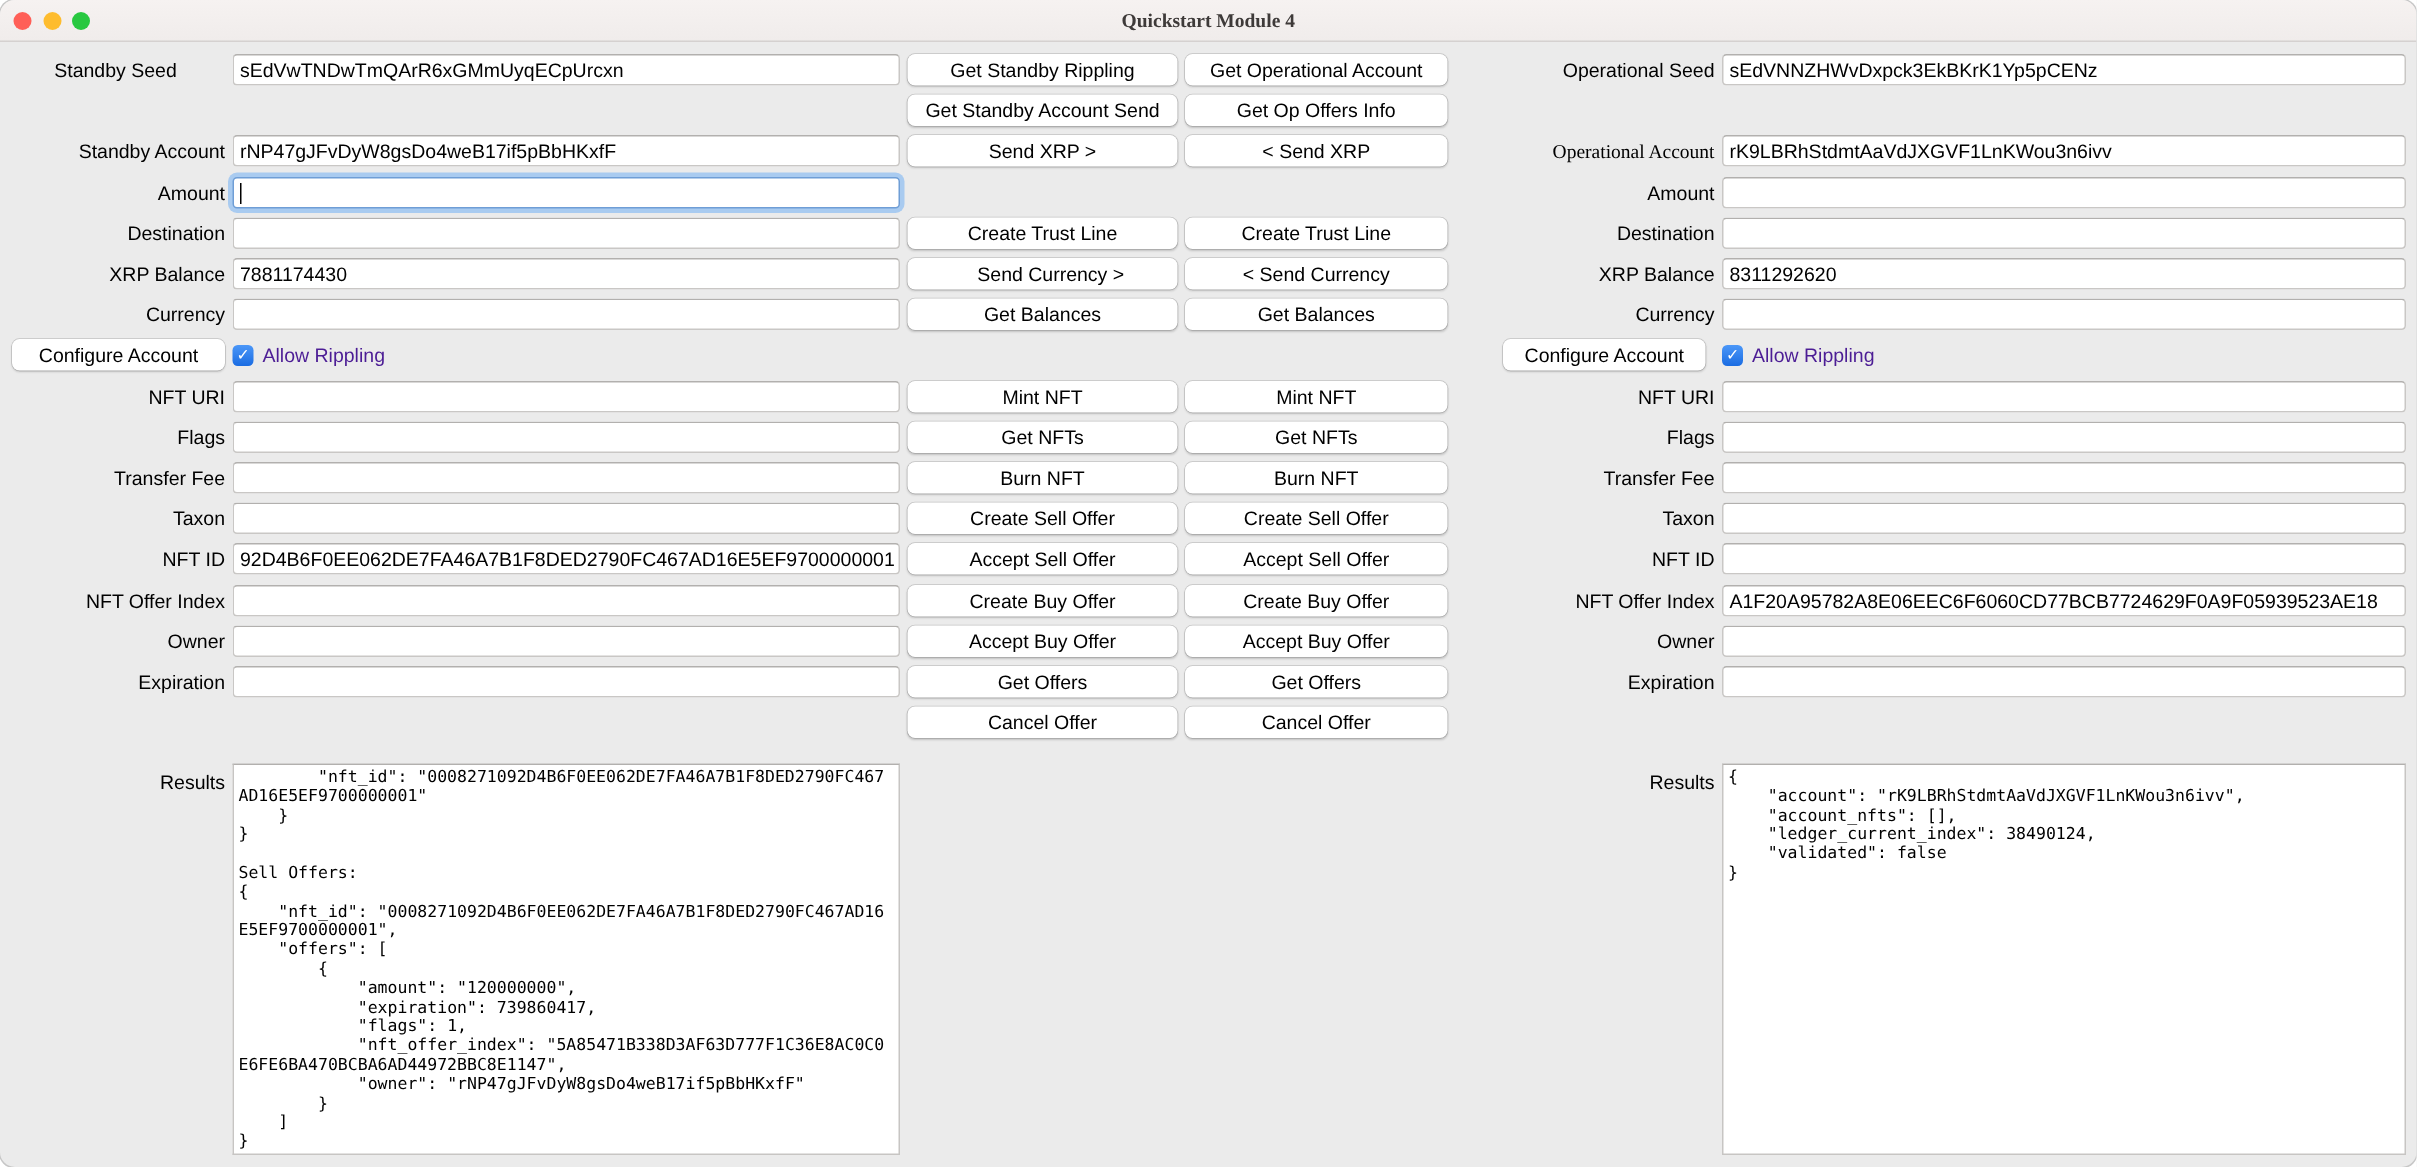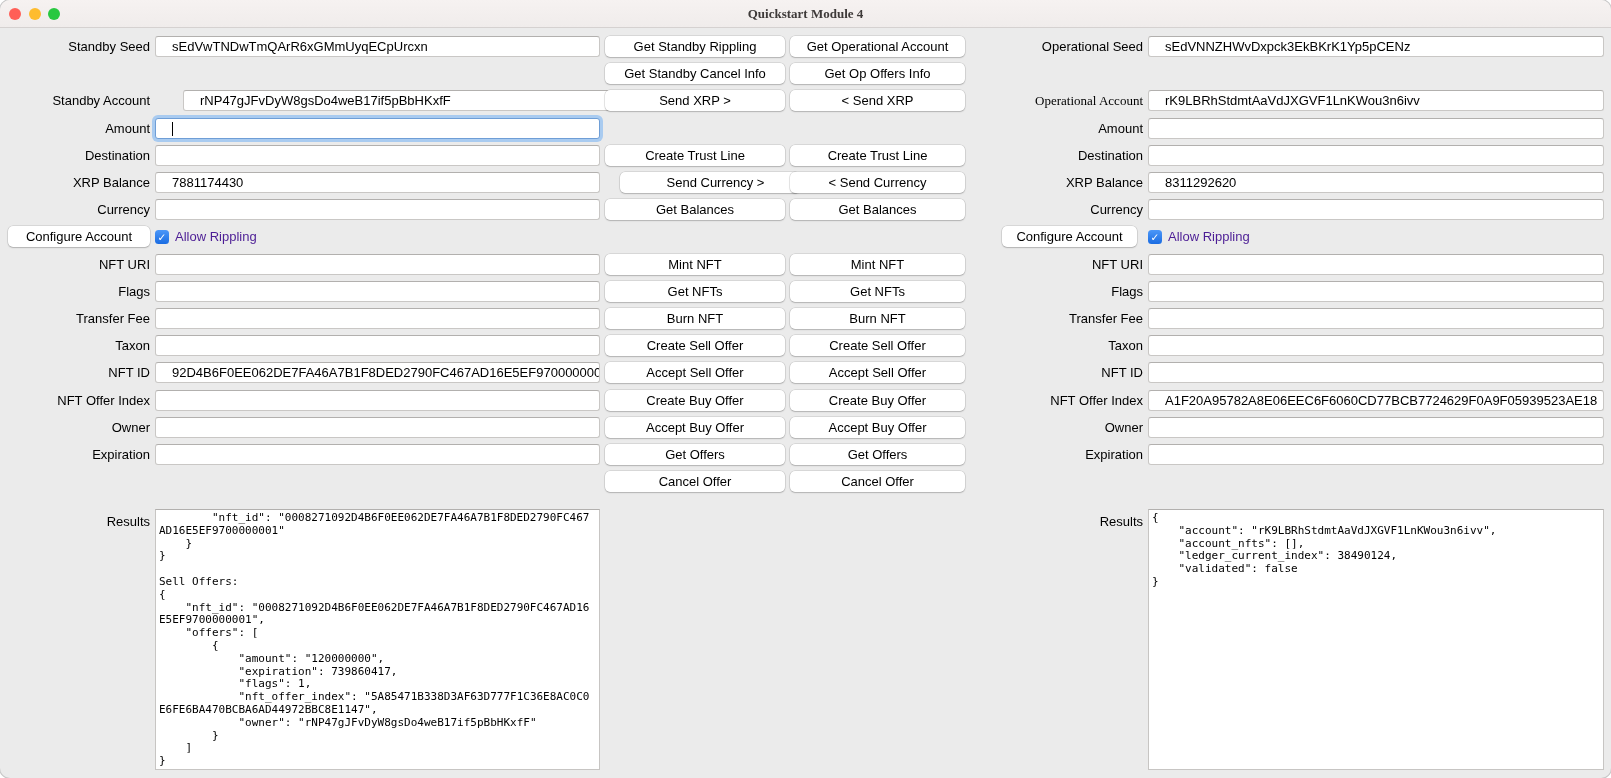--- a/index.html
+++ b/index.html
@@ -18,25 +18,25 @@
   }
   .traffic{position:absolute;top:8px;width:12px;height:12px;border-radius:50%;}
   #title{
     position:absolute;left:0;top:0;width:100%;height:28px;line-height:28px;
     text-align:center;font-size:13px;font-weight:bold;color:#3e3a39;
   }
   .flabel{
     position:absolute;height:21px;line-height:21px;font-size:13px;color:#000;
     text-align:right;white-space:nowrap;
   }
-  .flabel.align-left{text-align:right;}
+  .flabel.align-left{text-align:center;}
   .entry{
     position:absolute;height:21px;background:#fff;
     border:1px solid #c9c7c5;border-top-color:#b2b0ae;border-radius:3px;
-    font-size:13px;color:#000;padding:0 16px;display:flex;align-items:center;
+    font-size:13px;color:#000;padding:0 4px;display:flex;align-items:center;
     white-space:nowrap;overflow:hidden;
   }
   .entry.focused{
     border:1px solid #6f9ed6;
     box-shadow:0 0 0 3px #a9cbf0;
   }
   .caret{width:1px;height:14px;background:#000;flex:none;}
   .btn{
     position:absolute;height:21px;background:#fff;border-radius:5px;
     font-size:13px;color:#000;display:flex;align-items:center;justify-content:center;
@@ -69,21 +69,21 @@
     <span class="traffic" style="left:29px;background:#febc2e;"></span>
     <span class="traffic" style="left:48px;background:#28c840;"></span>
     <div id="title">Quickstart Module 4</div>
   </div>
   <div id="content">
       <div class="flabel align-left" style="left: 4px; top: 36px; width: 146px;">Standby Seed</div>
       <div class="entry" style="left: 155px; top: 36px; width: 445px;">
         <span>sEdVwTNDwTmQArR6xGMmUyqECpUrcxn</span>
       </div>
       <div class="flabel" style="left: 4px; top: 90px; width: 146px;">Standby Account</div>
-      <div class="entry" style="left: 155px; top: 90px; width: 445px; margin-left: 28px;">
+      <div class="entry" style="left: 155px; top: 90px; width: 445px;">
         <span>rNP47gJFvDyW8gsDo4weB17if5pBbHKxfF</span>
       </div>
       <div class="flabel" style="left: 4px; top: 118px; width: 146px;">Amount</div>
       <div class="entry focused" style="left: 155px; top: 118px; width: 445px;">
         <span class="caret"></span>
       </div>
       <div class="flabel" style="left: 4px; top: 145px; width: 146px;">Destination</div>
       <div class="entry" style="left: 155px; top: 145px; width: 445px;">
         <span></span>
       </div>
@@ -149,24 +149,24 @@
             "amount": "120000000",
             "expiration": 739860417,
             "flags": 1,
             "nft_offer_index": "5A85471B338D3AF63D777F1C36E8AC0C0
 E6FE6BA470BCBA6AD44972BBC8E1147",
             "owner": "rNP47gJFvDyW8gsDo4weB17if5pBbHKxfF"
         }
     ]
 }</div>
       <div class="btn" style="left: 605px; top: 36px; width: 180px;">Get Standby Rippling</div>
-      <div class="btn" style="left: 605px; top: 63px; width: 180px;">Get Standby Cancel Info</div>
+      <div class="btn" style="left: 605px; top: 63px; width: 180px;">Get Standby Account Send</div>
       <div class="btn" style="left: 605px; top: 90px; width: 180px;">Send XRP &gt;</div>
       <div class="btn" style="left: 605px; top: 145px; width: 180px;">Create Trust Line</div>
-      <div class="btn" style="left: 620px; top: 172px; width: 180px; padding-left: 11px;">Send Currency &gt;</div>
+      <div class="btn" style="left: 605px; top: 172px; width: 180px; padding-left: 11px;">Send Currency &gt;</div>
       <div class="btn" style="left: 605px; top: 199px; width: 180px;">Get Balances</div>
       <div class="btn" style="left: 605px; top: 254px; width: 180px;">Mint NFT</div>
       <div class="btn" style="left: 605px; top: 281px; width: 180px;">Get NFTs</div>
       <div class="btn" style="left: 605px; top: 308px; width: 180px;">Burn NFT</div>
       <div class="btn" style="left: 605px; top: 335px; width: 180px;">Create Sell Offer</div>
       <div class="btn" style="left: 605px; top: 362px; width: 180px;">Accept Sell Offer</div>
       <div class="btn" style="left: 605px; top: 390px; width: 180px;">Create Buy Offer</div>
       <div class="btn" style="left: 605px; top: 417px; width: 180px;">Accept Buy Offer</div>
       <div class="btn" style="left: 605px; top: 444px; width: 180px;">Get Offers</div>
       <div class="btn" style="left: 605px; top: 471px; width: 180px;">Cancel Offer</div>

